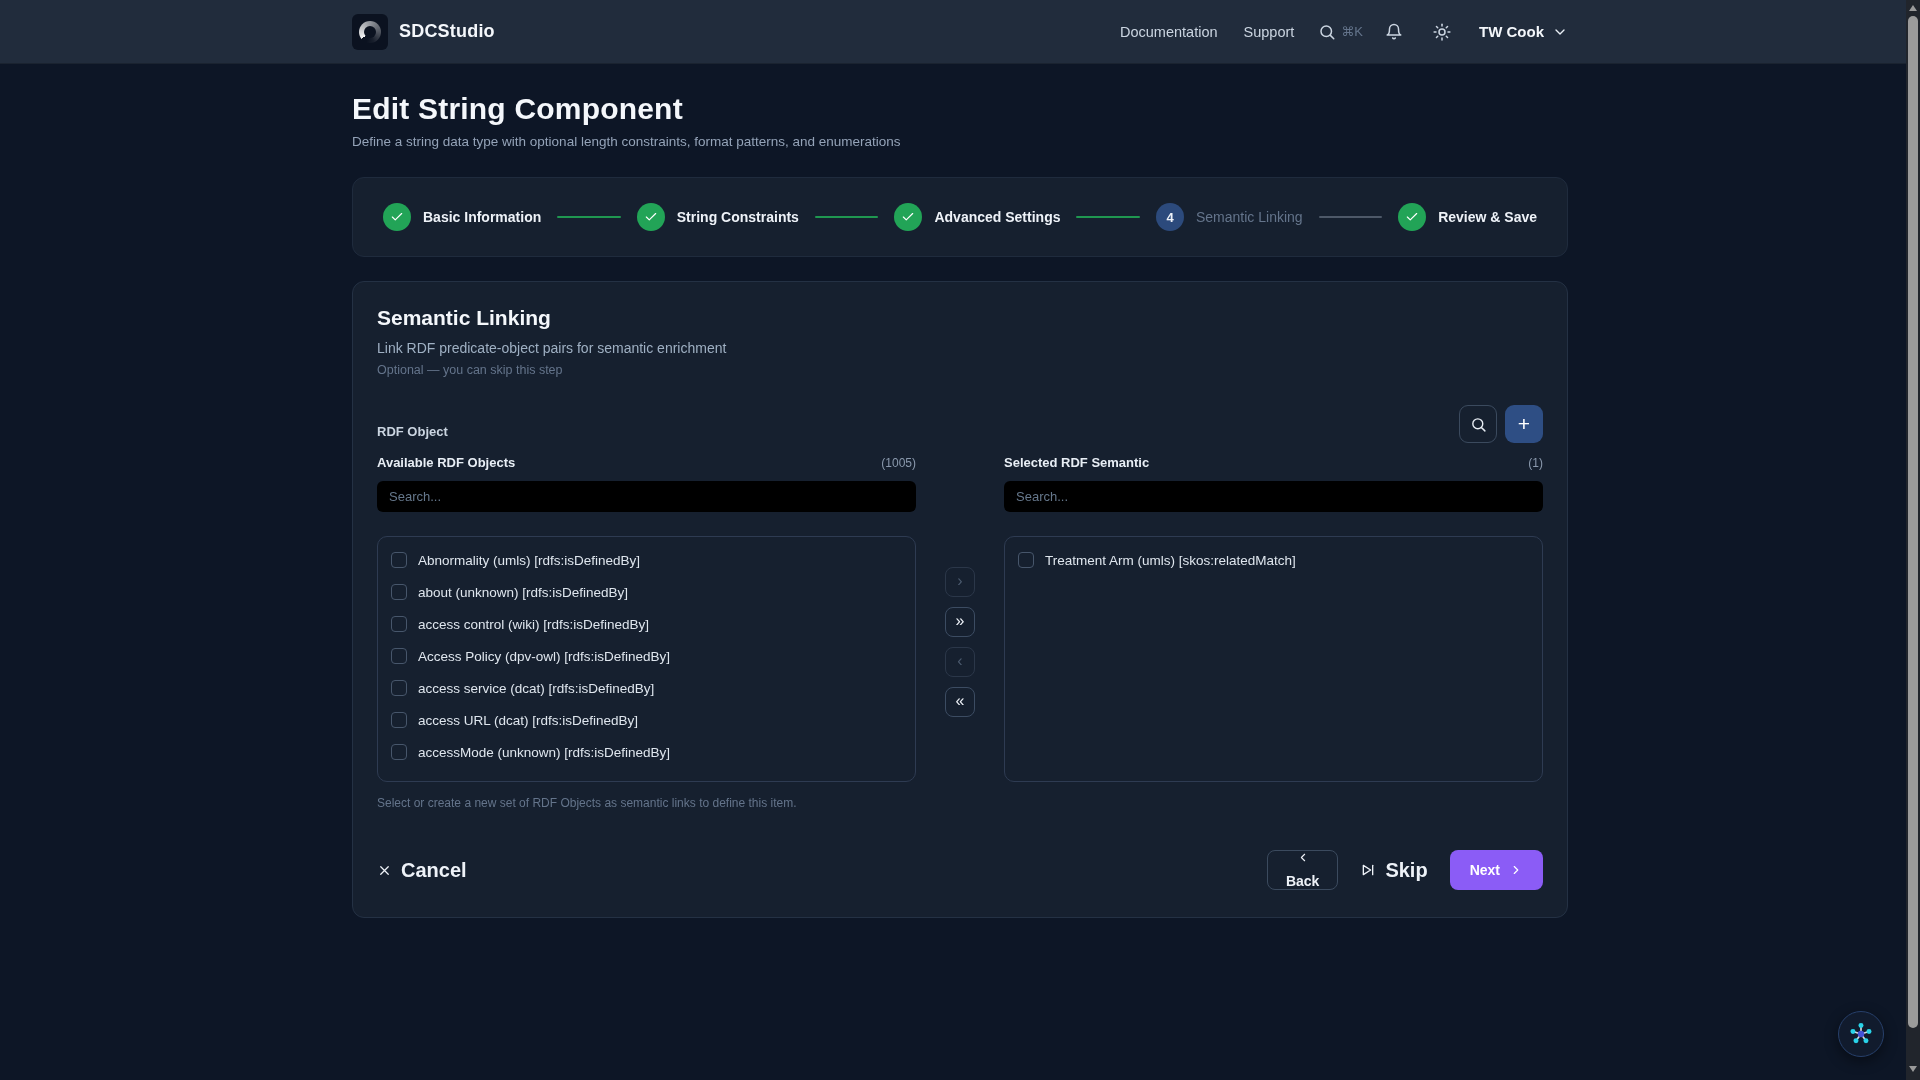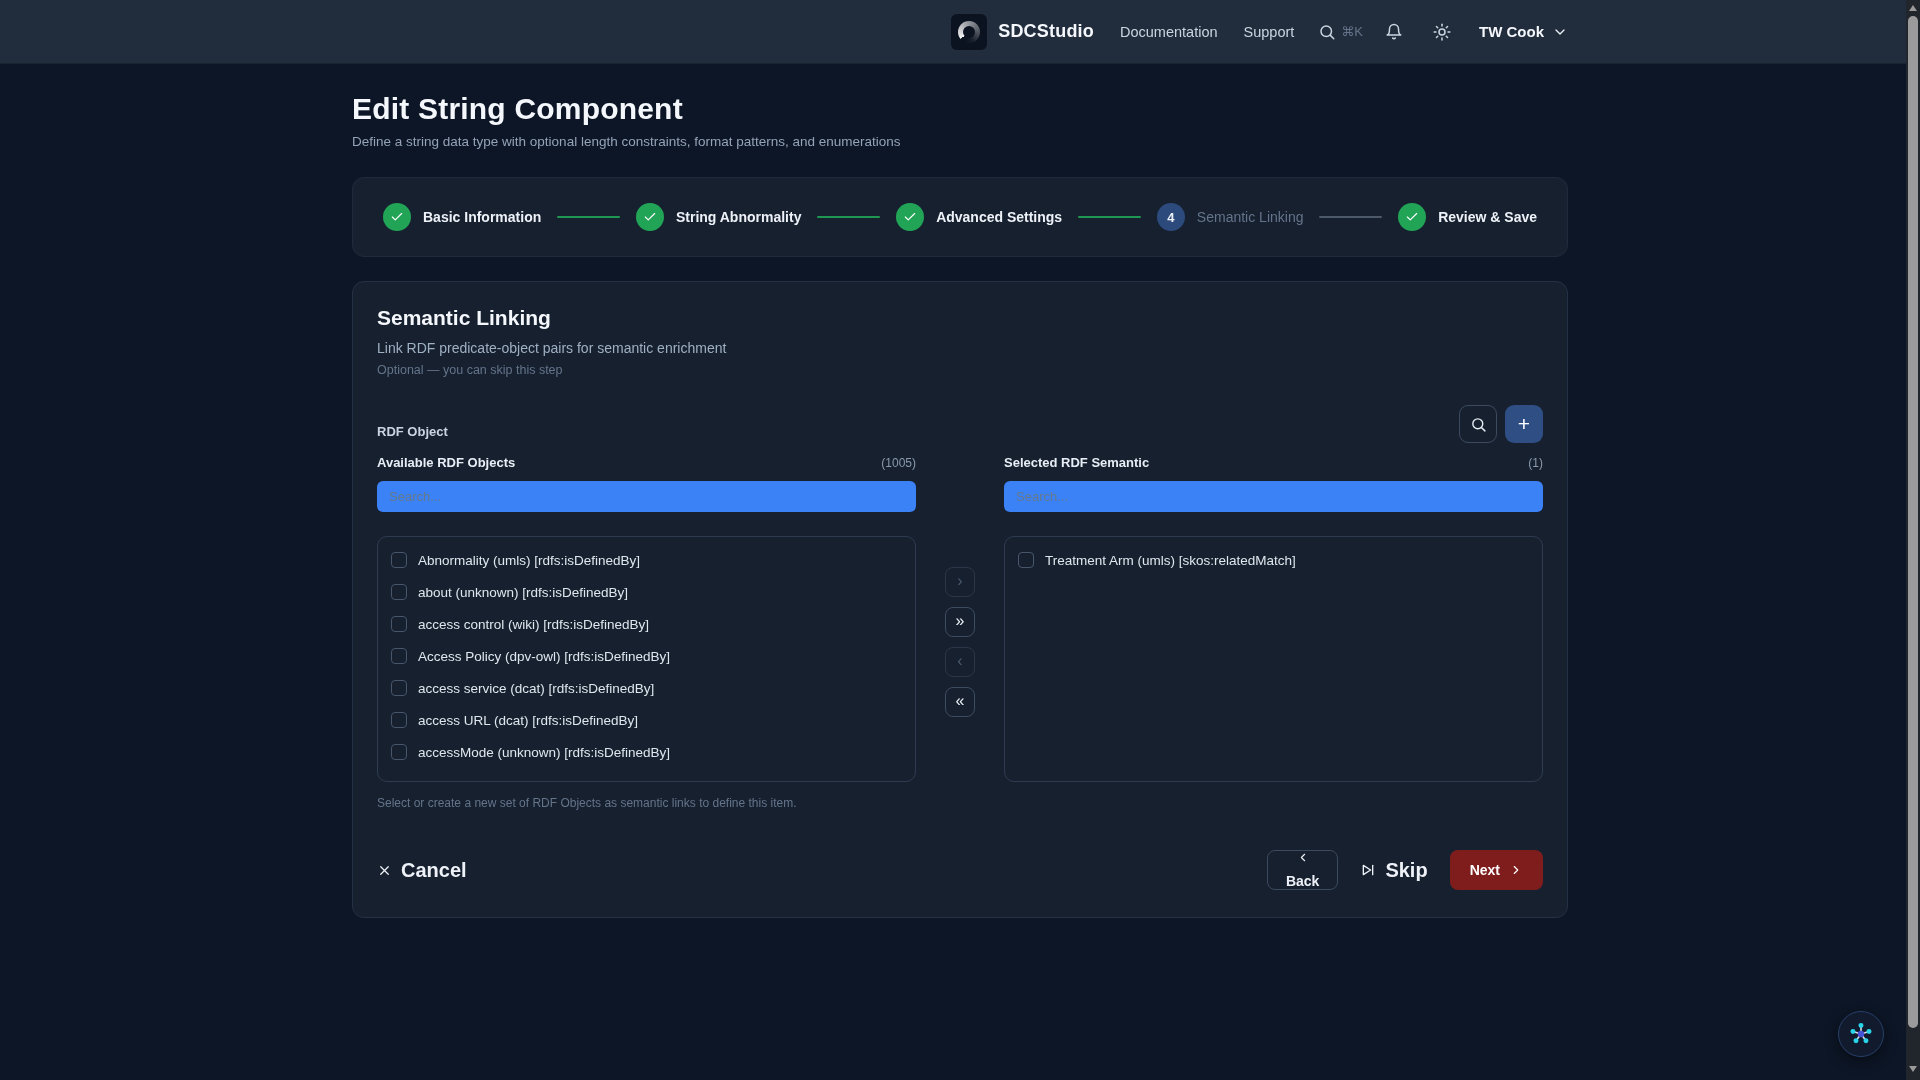--- a/index.html
+++ b/index.html
@@ -6,21 +6,21 @@
   * { margin:0; padding:0; box-sizing:border-box; }
   html,body { width:1920px; height:1080px; overflow:hidden; }
   body {
     font-family: "Liberation Sans", "DejaVu Sans", sans-serif;
     background:#0d1626; color:#e8eef5; position:relative;
   }
   .container { width:1216px; margin:0 auto; }
 
   
   header { height:64px; background:#212c3c; border-bottom:1px solid #1a2330; }
-  .header-inner { height:100%; display:flex; align-items:center; justify-content:flex-end; }
+  .header-inner { height:100%; display:flex; align-items:center; justify-content:space-between; }
   .brand { display:flex; align-items:center; gap:11px; cursor:pointer; }
   .logo { width:36px; height:36px; border-radius:6px; background:#0b1220; position:relative; overflow:hidden; }
   .logo::before { content:""; position:absolute; inset:7px; border-radius:50%;
     background:conic-gradient(from 230deg, rgba(255,255,255,.95), rgba(255,255,255,.35) 55%, rgba(255,255,255,.06) 80%, transparent 92%); }
   .logo::after { content:""; position:absolute; inset:12px; border-radius:50%; background:#0b1220; }
   .brand-name { font-size:18px; font-weight:700; color:#f4f7fb; letter-spacing:.2px; }
   .nav { display:flex; align-items:center; }
   .nav-link { font-size:14.5px; color:#cbd5e1; margin-left:26px; cursor:pointer; text-decoration:none; }
   .icon-btn { display:inline-flex; align-items:center; justify-content:center; color:#cbd5e1; cursor:pointer; background:none; border:none; }
   .kbd-hint { font-size:13px; color:#64748b; margin-left:5px; }
@@ -60,21 +60,21 @@
   .rdf-actions { display:flex; gap:8px; }
   .sq-btn { width:38px; height:38px; border-radius:9px; display:flex; align-items:center; justify-content:center; cursor:pointer; }
   .sq-btn.outline { border:1px solid #3b4a5e; background:transparent; color:#e8edf4; }
   .sq-btn.primary { border:none; background:#2e4e84; color:#fff; font-size:21px; font-weight:400; }
 
   .dual-list { display:flex; gap:16px; margin-top:12px; }
   .dl-col { flex:1 1 0; min-width:0; }
   .col-head { display:flex; align-items:center; justify-content:space-between; margin-bottom:11px; }
   .col-label { font-size:13px; font-weight:600; color:#e8eef5; }
   .col-count { font-size:12px; color:#8a99ad; }
-  .search-input { width:100%; height:31px; border:none; border-radius:6px; background:#3b82f6;
+  .search-input { width:100%; height:31px; border:none; border-radius:6px; background:#000000;
     color:#e8edf4; font-size:13px; padding:0 12px; font-family:inherit; outline:none; }
   .search-input::placeholder { color:#66788c; }
   .listbox { margin-top:24px; height:246px; border:1px solid #2e3b52; border-radius:10px; padding:7px 0; overflow:hidden; }
   .list-row { height:32px; display:flex; align-items:center; gap:11px; padding:0 13px; cursor:pointer; }
   .checkbox { width:16px; height:16px; border:1.5px solid #47566b; border-radius:4px; background:transparent; flex:none; }
   .row-text { font-size:13.5px; color:#dfe6ee; white-space:nowrap; overflow:hidden; }
 
   .transfer { width:56px; flex:none; display:flex; flex-direction:column; align-items:center; justify-content:center; gap:10px; margin-top:46px; }
   .xfer-btn { width:30px; height:30px; border-radius:8px; background:transparent; display:flex; align-items:center;
     justify-content:center; font-size:16px; line-height:1; cursor:pointer; font-family:inherit; padding-bottom:2px; }
@@ -84,21 +84,21 @@
   .helper-text { margin-top:14px; font-size:12px; color:#64748b; }
 
   
   .card-footer { margin-top:40px; display:flex; align-items:center; }
   .ghost-btn { display:flex; align-items:center; gap:9px; background:none; border:none; color:#eef2f8;
     font-size:20px; font-weight:600; cursor:pointer; font-family:inherit; }
   .footer-right { margin-left:auto; display:flex; align-items:center; gap:22px; }
   .btn { height:40px; border-radius:8px; display:flex; align-items:center; gap:9px; padding:0 18px;
     font-size:14px; font-weight:600; cursor:pointer; font-family:inherit; }
   .btn.outline { background:transparent; border:1px solid #3b4a5e; color:#eef2f8;flex-direction:column; }
-  .btn.primary { background:#7f1d1d; border:none; color:#fff; padding:0 20px; }
+  .btn.primary { background:#8b5cf6; border:none; color:#fff; padding:0 20px; }
 
   
   .fab { position:absolute; right:36px; bottom:23px; width:46px; height:46px; border-radius:50%;
     background:#111b2d; border:1.5px solid #27406b; display:flex; align-items:center; justify-content:center;
     cursor:pointer; box-shadow:0 4px 14px rgba(0,0,0,.45); }
 
   
   .scrollbar { position:absolute; top:0; right:0; width:14px; height:1080px; background:#21252c; }
   .sb-up { position:absolute; top:5px; left:3px; width:0; height:0;
     border-left:4px solid transparent; border-right:4px solid transparent; border-bottom:6px solid #9a9a9a; }
@@ -169,21 +169,21 @@
       </span>
       <span class="step-label">Basic Information</span>
     </div>
     <div class="connector green"></div>
     <div class="step">
       <span class="step-circle done">
         <svg class="ic" width="14" height="14" viewBox="0 0 24 24">
             <path d="M20 6L9 17l-5-5"></path>
           </svg>
       </span>
-      <span class="step-label">String Abnormality</span>
+      <span class="step-label">String Constraints</span>
     </div>
     <div class="connector green"></div>
     <div class="step">
       <span class="step-circle done">
         <svg class="ic" width="14" height="14" viewBox="0 0 24 24">
             <path d="M20 6L9 17l-5-5"></path>
           </svg>
       </span>
       <span class="step-label">Advanced Settings</span>
     </div>

